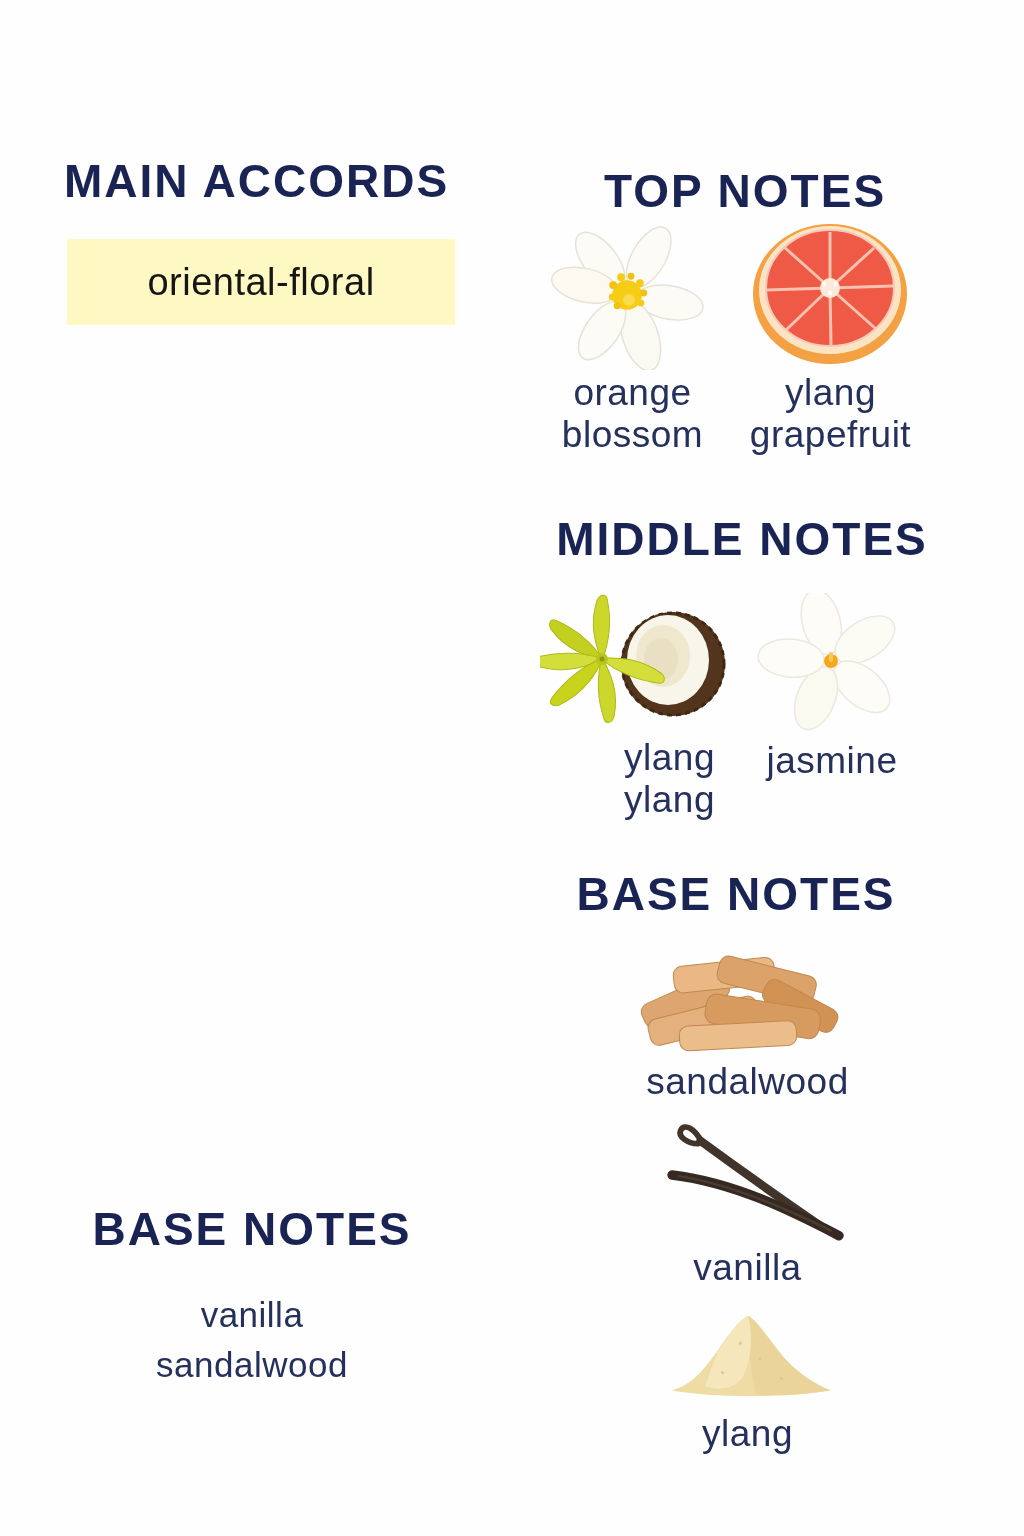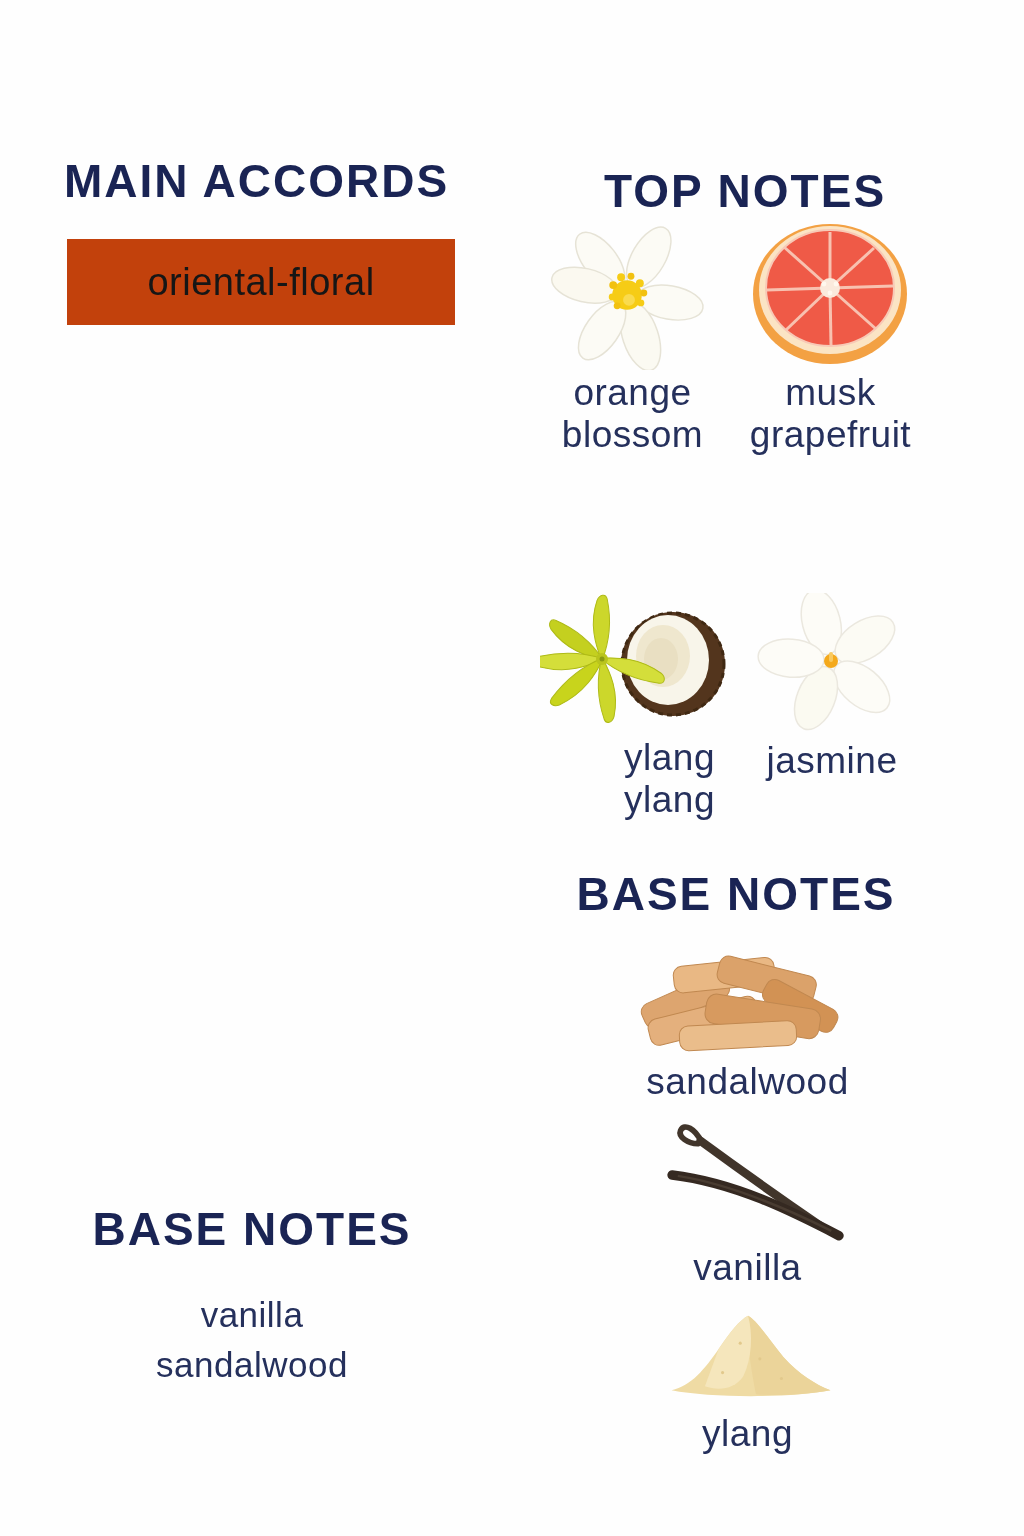--- a/index.html
+++ b/index.html
@@ -23,21 +23,21 @@
   }
   .heading.left-align{text-align:left;}
   .note-label{
     color:#25305c;
     font-size:37px;
     letter-spacing:0.5px;
     line-height:42px;
     text-align:center;
   }
   .accord-chip{
-    background:#c2410c;
+    background:#fef9c3;
     display:flex;align-items:center;justify-content:center;
   }
   .accord-chip span{
     color:#161616;
     font-size:38px;
     letter-spacing:0.5px;
   }
   .icon-box{display:flex;align-items:center;justify-content:center;}
   .icon-box svg{width:100%;height:100%;display:block;}
   .summary-notes{
@@ -124,22 +124,23 @@
       <ellipse cx="80" cy="68" rx="64" ry="58" fill="none" stroke="#f8c9b6" stroke-width="2"></ellipse>
       <circle cx="80" cy="68" r="10" fill="#faeadc"></circle>
       <circle cx="74" cy="64" r="2.4" fill="#fff8ee"></circle>
       <circle cx="86" cy="64" r="2.4" fill="#fff8ee"></circle>
       <circle cx="80" cy="73" r="2.4" fill="#fff8ee"></circle>
     </svg>
   </div>
 
   <div class="abs note-label lbl-orange-blossom">orange blossom</div>
 
-  <div class="abs note-label lbl-grapefruit">musk grapefruit</div>
-
+  <div class="abs note-label lbl-grapefruit">ylang grapefruit</div>
+
+  <h2 class="abs heading mid-title">MIDDLE NOTES</h2>
 
   <div class="abs icon-box icon-ylang">
     <svg viewBox="0 0 195 160" xmlns="http://www.w3.org/2000/svg">
       <g>
         <circle cx="133" cy="85" r="52" fill="#53351d"></circle>
         <circle cx="133" cy="85" r="51" fill="none" stroke="#3f2812" stroke-width="3" stroke-dasharray="5 4"></circle>
         <ellipse cx="128" cy="81" rx="41" ry="45" fill="#f8f5ea"></ellipse>
         <ellipse cx="123" cy="77" rx="27" ry="31" fill="#efe7ce"></ellipse>
         <ellipse cx="121" cy="80" rx="17" ry="21" fill="#e9dfc2"></ellipse>
       </g>

